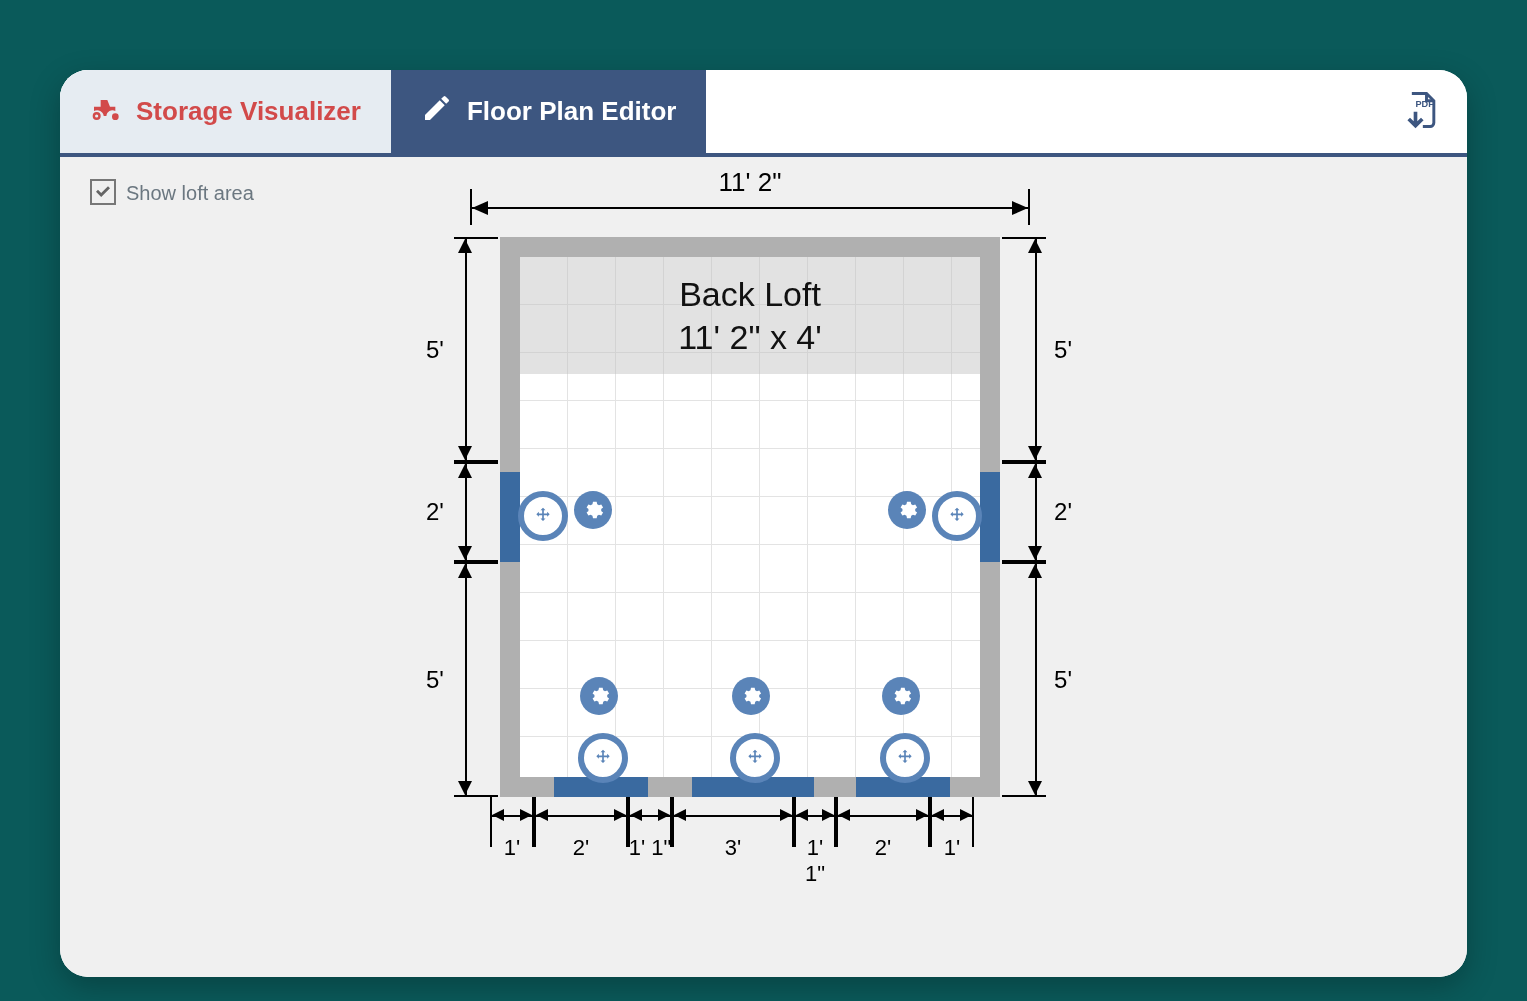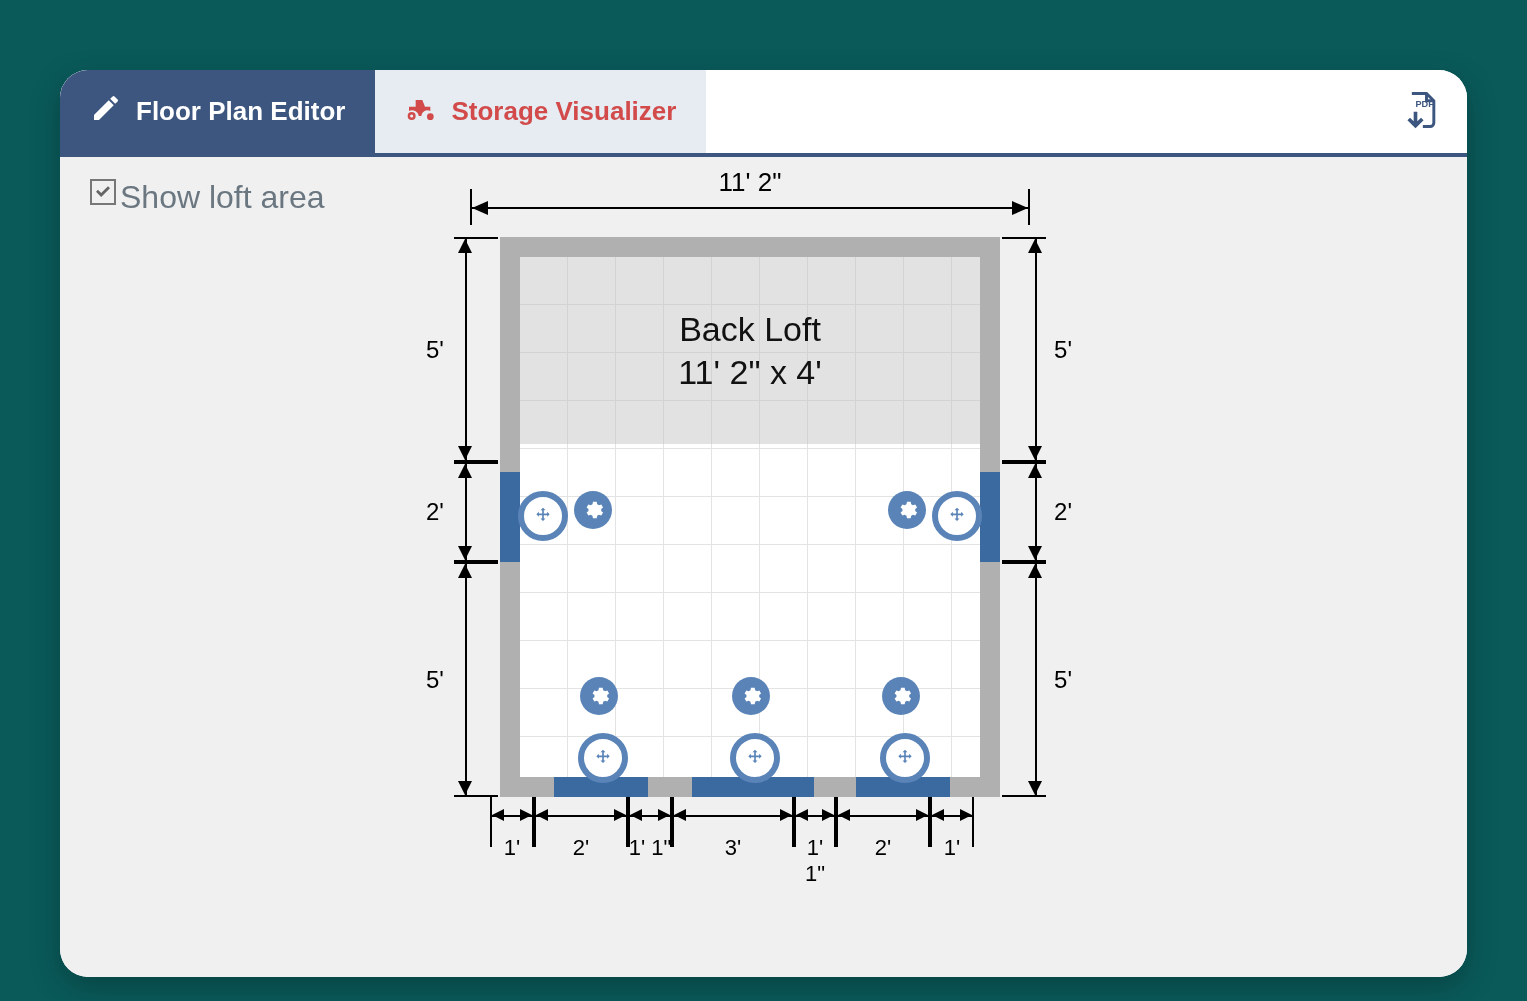--- a/index.html
+++ b/index.html
@@ -57,22 +57,22 @@
 
   
   .content{
     background:var(--panel-bg);
     padding:20px 0 40px 0;
     min-height:760px;
     position:relative;
   }
   .loft-toggle{
     position:absolute;left:30px;top:22px;
-    display:flex;align-items:flex-start;gap:4px;
-    color:var(--gray-text);font-size:32px;
+    display:flex;align-items:flex-end;gap:10px;
+    color:var(--gray-text);font-size:20px;
     cursor:pointer;
   }
   .chk{
     width:22px;height:22px;border:2px solid #777;display:inline-flex;
     align-items:center;justify-content:center;
   }
   .chk svg{width:16px;height:16px;}
 
   
   .fp-wrap{
@@ -110,21 +110,21 @@
     background-color:#fff;
     background-size:48px 48px,48px 48px;
     background-position:-1px -1px;
     border:20px solid var(--wall);
     box-sizing:border-box;
     background-image:
       linear-gradient(#e3e3e3 1px,transparent 1px),
       linear-gradient(90deg,#e3e3e3 1px,transparent 1px);
   }
   .loft{
-    position:absolute;left:0;right:0;top:0;height:187px;
+    position:absolute;left:0;right:0;top:0;height:117px;
     background:rgba(190,190,190,.45);
     display:flex;flex-direction:column;align-items:center;justify-content:center;
     font-size:34px;line-height:1.25;color:#111;
   }
 
   .opening{position:absolute;background:var(--accent);}
   .opening.side{width:20px;height:90px;}
   .opening.side.l{left:-20px;top:215px;}
   .opening.side.r{right:-20px;top:215px;}
   .opening.bot{height:20px;bottom:-20px;}
@@ -153,35 +153,35 @@
   .dim-bot .bseg .ba.r{right:2px;border-left:12px solid #000;}
   .dim-bot .bseg .blbl{position:absolute;left:0;right:0;text-align:center;top:38px;}
 
 </style>
 </head>
 <body>
 
 <div class="window">
 
   <div class="tabs">
+    <div class="tab">
+      <span>
+        <svg viewBox="0 0 24 24">
+            <path fill="#d24a4a" d="M5 15a3 3 0 1 0 0 6 3 3 0 0 0 0-6zm0 4.2A1.2 1.2 0 1 1 5 16.8a1.2 1.2 0 0 1 0 2.4zM19 16a2.5 2.5 0 1 0 0 5 2.5 2.5 0 0 0 0-5zM8 6h5l2 5h4v3.3a4.5 4.5 0 0 0-6.7 3.7h-2A5 5 0 0 0 3 14.2V11h5V6z"></path>
+          </svg>
+      </span>
+      <span>Storage Visualizer</span>
+    </div>
     <div class="tab active">
       <span>
         <svg viewBox="0 0 24 24">
             <path fill="#fff" d="M3 17.25V21h3.75L17.81 9.94l-3.75-3.75L3 17.25zM20.71 7.04a1 1 0 0 0 0-1.41l-2.34-2.34a1 1 0 0 0-1.41 0l-1.83 1.83 3.75 3.75 1.83-1.83z"></path>
           </svg>
       </span>
       <span>Floor Plan Editor</span>
-    </div>
-    <div class="tab">
-      <span>
-        <svg viewBox="0 0 24 24">
-            <path fill="#d24a4a" d="M5 15a3 3 0 1 0 0 6 3 3 0 0 0 0-6zm0 4.2A1.2 1.2 0 1 1 5 16.8a1.2 1.2 0 0 1 0 2.4zM19 16a2.5 2.5 0 1 0 0 5 2.5 2.5 0 0 0 0-5zM8 6h5l2 5h4v3.3a4.5 4.5 0 0 0-6.7 3.7h-2A5 5 0 0 0 3 14.2V11h5V6z"></path>
-          </svg>
-      </span>
-      <span>Storage Visualizer</span>
     </div>
 
     <div class="pdf-btn">
       <span>
         <svg viewBox="0 0 24 24">
             <path fill="none" stroke="#3d5680" stroke-width="1.6" d="M7 3h8l4 4v12a2 2 0 0 1-2 2h-4"></path>
             <path fill="none" stroke="#3d5680" stroke-width="1.6" d="M15 3v4h4"></path>
             <text x="9" y="10.5" font-size="5" font-weight="700" fill="#3d5680">PDF</text>
             <path fill="#3d5680" d="M8 13v5.2l-2-2L4.6 17.6 9 22l4.4-4.4L12 16.2l-2 2V13z"></path>
           </svg>

